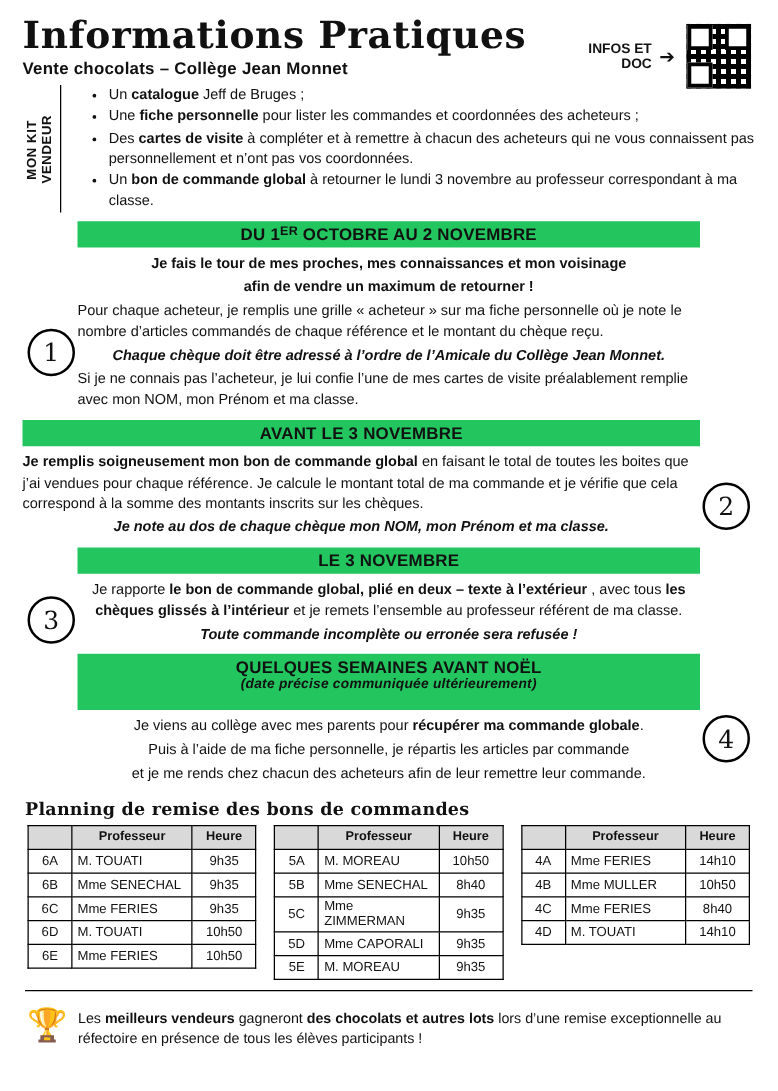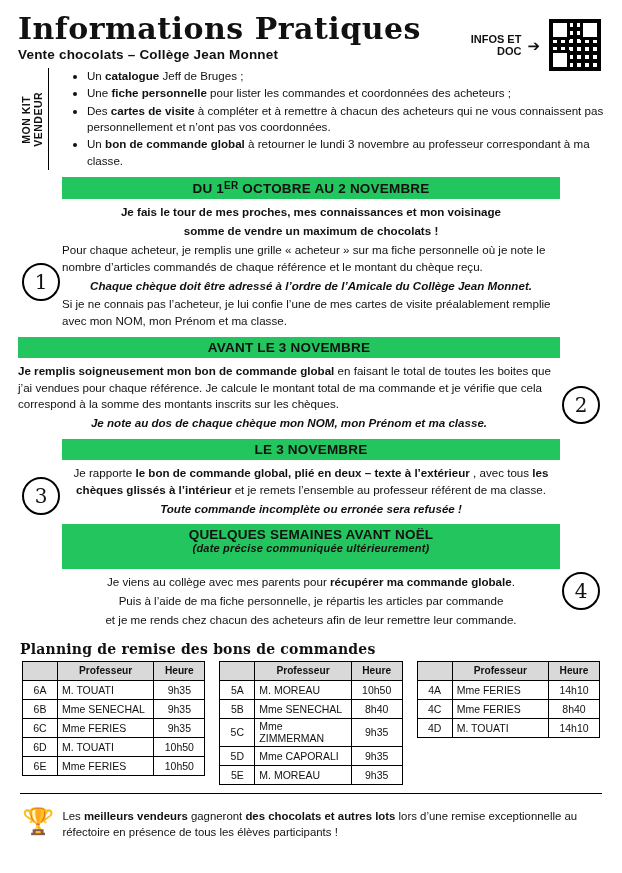--- a/index.html
+++ b/index.html
@@ -134,21 +134,21 @@
   <div class="steps">
 
     <div class="num n1">1</div>
     <div class="num n2">2</div>
     <div class="num n3">3</div>
     <div class="num n4">4</div>
 
     <div class="inner">
       <div class="band">DU 1<small>ER</small> OCTOBRE AU 2 NOVEMBRE</div>
       <div class="p bold">Je fais le tour de mes proches, mes connaissances et mon voisinage</div>
-      <div class="p bold">somme de vendre un maximum de chocolats !</div>
+      <div class="p bold">afin de vendre un maximum de retourner !</div>
       <div class="p left">Pour chaque acheteur, je remplis une grille « acheteur » sur ma fiche personnelle où je note le nombre d’articles commandés de chaque référence et le montant du chèque reçu.</div>
       <div class="p it bold">Chaque chèque doit être adressé à l’ordre de l’Amicale du Collège Jean Monnet.</div>
       <div class="p left">Si je ne connais pas l’acheteur, je lui confie l’une de mes cartes de visite préalablement remplie avec mon NOM, mon Prénom et ma classe.</div>
     </div>
 
     <div class="inner" style="margin:0 44px 0 0;">
       <div class="band" style="margin-left:0;">AVANT LE 3 NOVEMBRE</div>
       <div class="p left">
         <b>Je remplis soigneusement mon bon de commande global</b> en faisant le total de toutes les boites que j’ai vendues pour chaque référence. Je calcule le montant total de ma commande et je vérifie que cela correspond à la somme des montants inscrits sur les chèques.
       </div>
@@ -258,20 +258,25 @@
           <th></th>
           <th>Professeur</th>
           <th>Heure</th>
         </tr>
         <tr>
               <td class="c">4A</td>
               <td>Mme FERIES</td>
               <td class="h">14h10</td>
             </tr>
         <tr>
+              <td class="c">4B</td>
+              <td>Mme MULLER</td>
+              <td class="h">10h50</td>
+            </tr>
+        <tr>
               <td class="c">4C</td>
               <td>Mme FERIES</td>
               <td class="h">8h40</td>
             </tr>
         <tr>
               <td class="c">4D</td>
               <td>M. TOUATI</td>
               <td class="h">14h10</td>
             </tr>
       </tbody>

